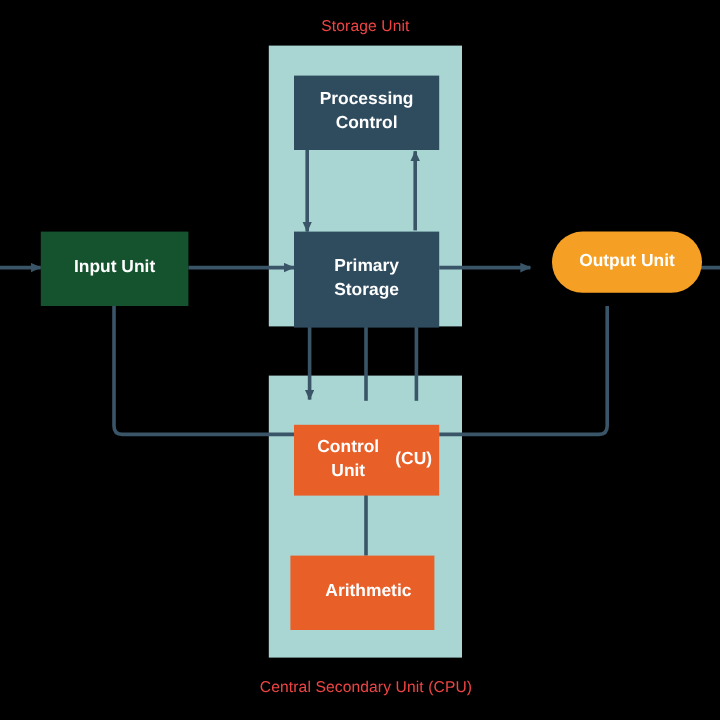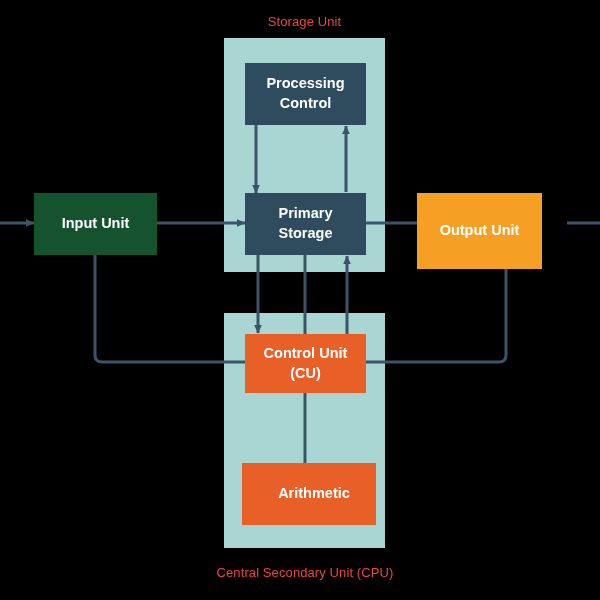--- a/index.html
+++ b/index.html
@@ -87,30 +87,30 @@
 
   <div class="node n-input" style="left:34px;top:193px;width:123px;height:62px;">
     <span>Input Unit</span>
   </div>
 
   <div class="node n-storage" style="left:245px;top:63px;width:121px;height:62px;flex-direction:column;">
     <span>Processing</span>
     <span>Control</span>
   </div>
 
-  <div class="node n-storage" style="left:245px;top:193px;width:121px;height:62px;">
+  <div class="node n-storage" style="left:245px;top:193px;width:121px;height:80px;">
     <span>Primary Storage</span>
   </div>
 
-  <div class="node n-output" style="left:417px;top:193px;width:125px;height:76px;">
+  <div class="node n-output" style="left:460px;top:193px;width:125px;height:51px;border-radius:27px;">
     <span>Output Unit</span>
   </div>
 
-  <div class="node n-cpu" style="left:245px;top:334px;width:121px;height:59px;flex-direction:column;">
+  <div class="node n-cpu" style="left:245px;top:354px;width:121px;height:59px;flex-direction:row;">
     <span>Control Unit</span>
     <span>(CU)</span>
   </div>
 
-  <div class="node n-cpu" style="left:242px;top:463px;width:134px;height:62px;flex-direction:column;padding-left:16px;">
+  <div class="node n-cpu" style="left:242px;top:463px;width:120px;height:62px;flex-direction:column;padding-left:16px;">
     <span>Arithmetic</span>
   </div>
 
 </div>
 
 </body></html>

